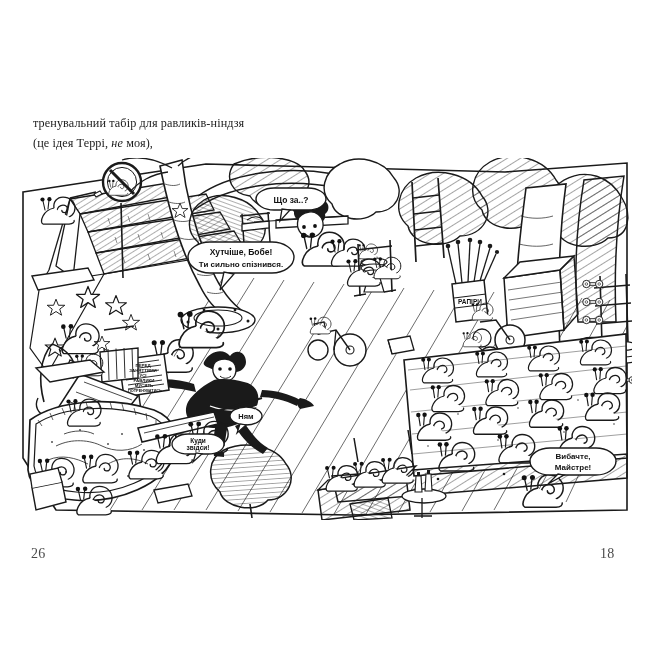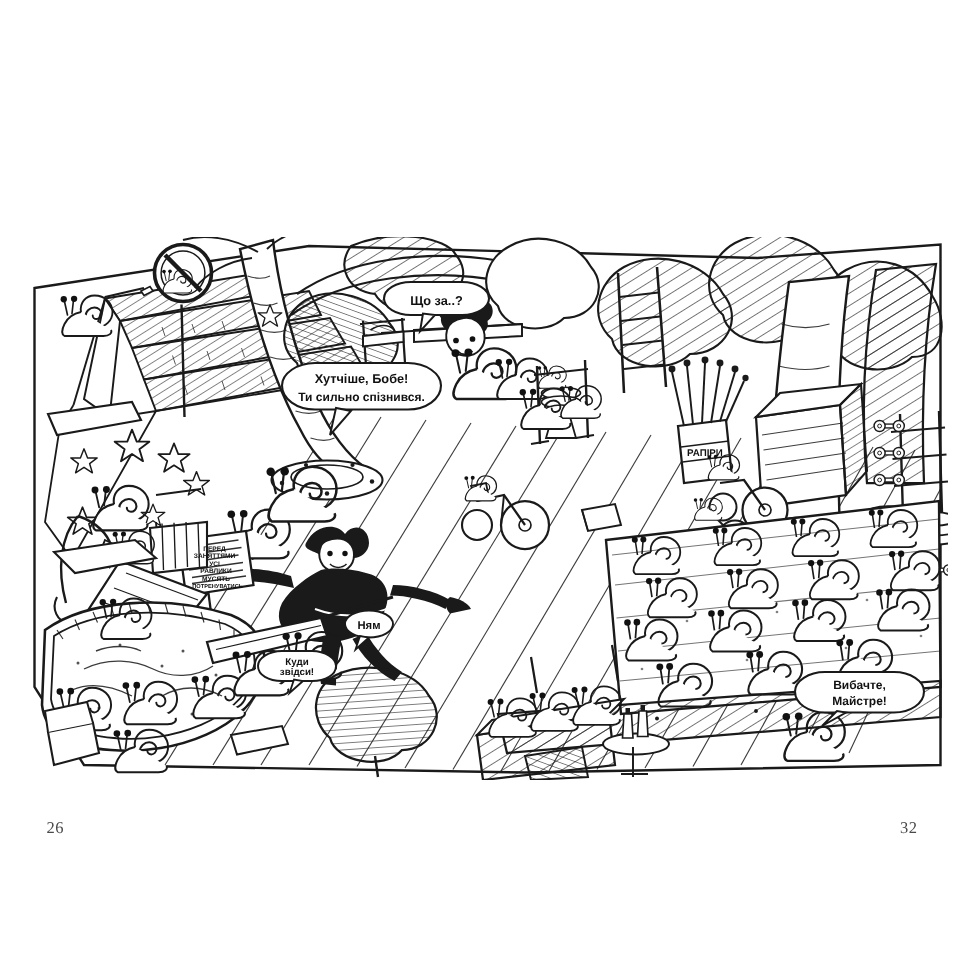--- a/index.html
+++ b/index.html
@@ -34,32 +34,36 @@
   .illo-wrap{
     position:absolute;
     left:18px; top:158px;
     width:614px; height:362px;font-weight:bold;
   }
   .illo-wrap svg{display:block;}
 
   
   .folio{
     position:absolute;
-    font-size:11px;
+    font-size:14px;
     color:#4a4a4a;
     letter-spacing:.3px;
   }
   .folio.left{left:31px; top:546px;}
   .folio.right{left:600px; top:546px;}
 </style>
 </head>
 <body>
 
 <div class="page">
 
+  <div class="caption">
+    <span>тренувальний табір для равликів-ніндзя</span>
+    <span class="l2"><span>(це ідея Террі, </span><em>не</em><span> моя),</span></span>
+  </div>
 
   <div class="illo-wrap">
   <svg width="614" height="362" viewBox="0 0 614 362" xmlns="http://www.w3.org/2000/svg">
     <defs>
       <pattern id="hatchA" width="7" height="7" patternTransform="rotate(58)" patternUnits="userSpaceOnUse">
         <line x1="0" y1="0" x2="0" y2="7" stroke="#1a1a1a" stroke-width="0.8"></line>
       </pattern>
       <pattern id="hatchB" width="5" height="5" patternTransform="rotate(58)" patternUnits="userSpaceOnUse">
         <line x1="0" y1="0" x2="0" y2="5" stroke="#1a1a1a" stroke-width="0.7"></line>
       </pattern>
@@ -771,15 +775,15 @@
       <text x="125" y="219" font-size="4.4">УСІ</text>
       <text x="126" y="224" font-size="4.4">РАВЛИКИ</text>
       <text x="126" y="229" font-size="4.4">МУСЯТЬ</text>
       <text x="127" y="234" font-size="3.8">ПОТРЕНУВАТИСЬ</text>
     </g>
 
   </svg>
   </div>
 
   <div class="folio left">26</div>
-  <div class="folio right">32</div>
+  <div class="folio right">18</div>
 
 </div>
 
 </body></html>

